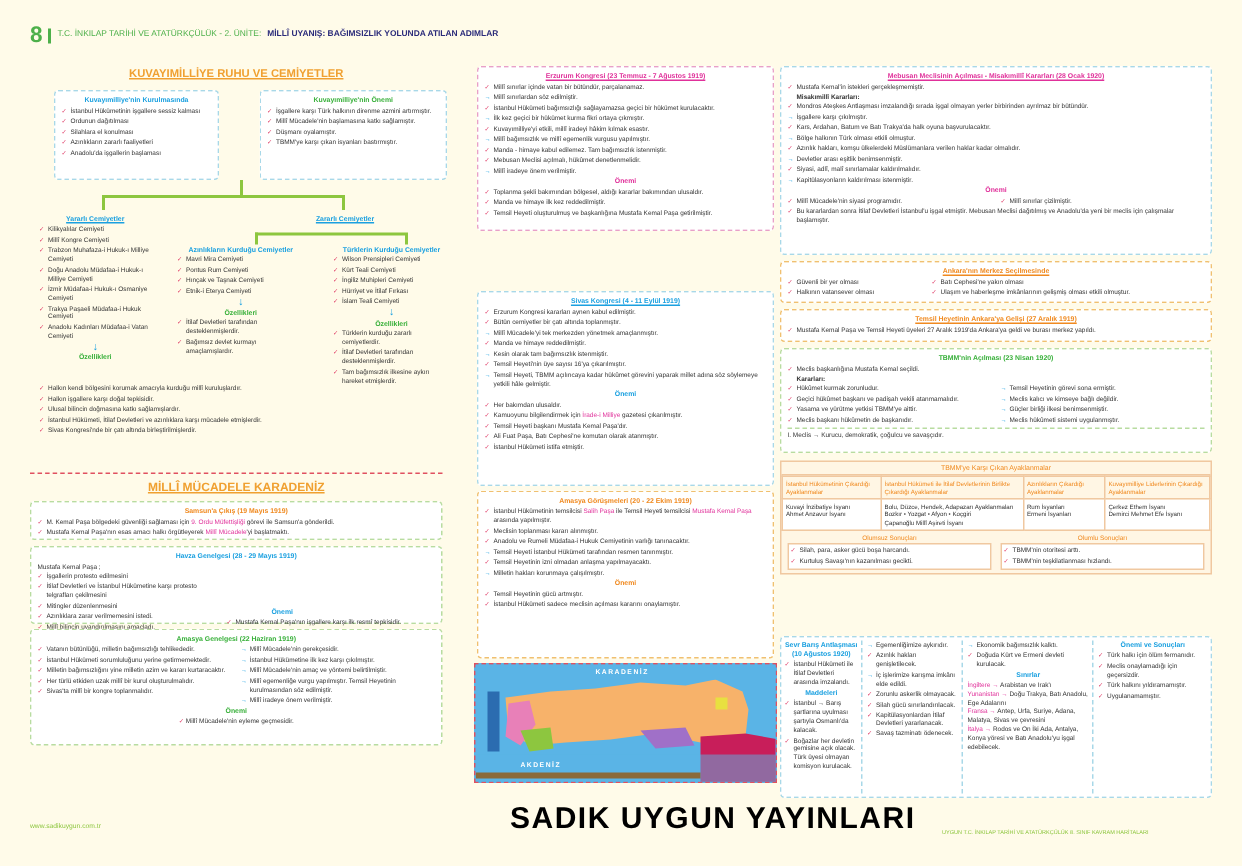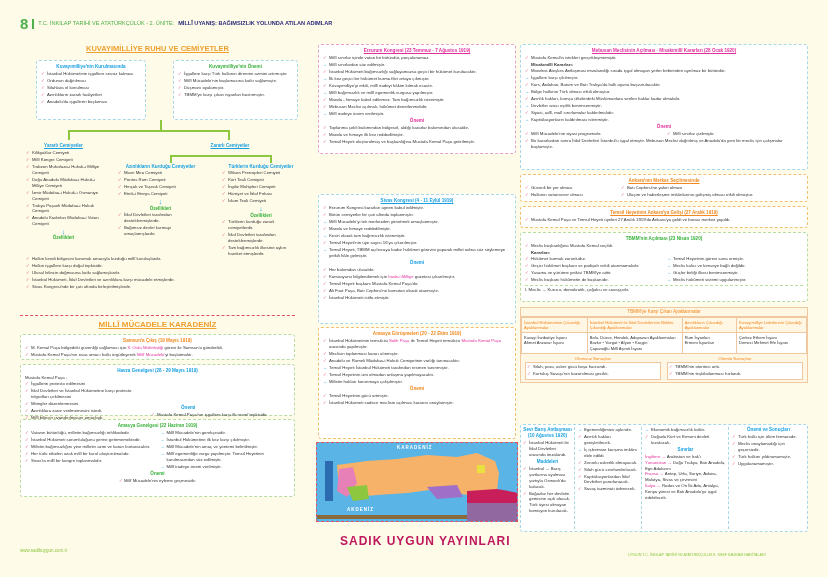--- a/index.html
+++ b/index.html
@@ -26,21 +26,21 @@
 .osub{font-weight:bold;text-align:center;font-size:4.6px;color:#38b03a}
 .arrowv{width:1.5px;background:#8dc63f;position:absolute}
 .arrowh{height:1.5px;background:#8dc63f;position:absolute}
 .dotline{border-top:1px dashed #e05060;position:absolute}
 .hl-mag{color:#e0309a}
 .grid2{display:grid;grid-template-columns:1fr 1fr;column-gap:6px}
 table{border-collapse:collapse;width:100%}
 td,th{border:1px solid #f0c8a0;padding:1.5px 2px;vertical-align:top;font-weight:normal;font-size:4.1px}
 th{color:#f08a20;text-align:left}
 .map{background:#5ab4e6;border:1px dashed #e05060;overflow:hidden;position:relative}
-.footer-brand{font-size:12px;font-weight:bold;color:#be185d;letter-spacing:1px}
+.footer-brand{font-size:20px;font-weight:bold;color:#000000;letter-spacing:1px}
 .small{font-size:3.7px;color:#8dc63f}
 </style>
 </head>
 <body>
 
 <div class="abs hdr">
   <span class="num">8</span>
   <span class="bar"></span>
   <span class="t1">T.C. İNKILAP TARİHİ VE ATATÜRKÇÜLÜK - 2. ÜNİTE:</span>
   <span class="t2">MİLLÎ UYANIŞ: BAĞIMSIZLIK YOLUNDA ATILAN ADIMLAR</span>

